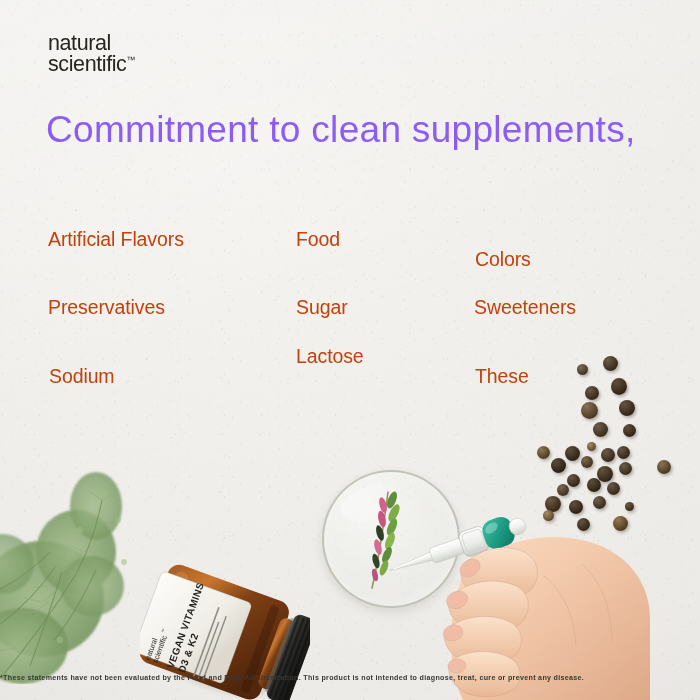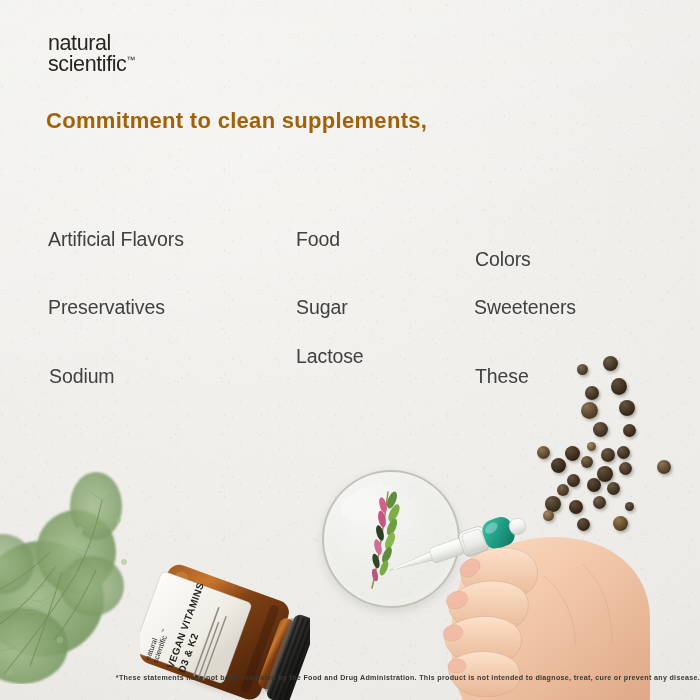--- a/index.html
+++ b/index.html
@@ -83,55 +83,55 @@
     vertical-align: super;
     letter-spacing: 0;
   }
 
   
   .headline {
     position: absolute;
     left: 46px;
     top: 106px;
     width: 620px;
-    font-size: 22px;
-    font-weight: 700;
+    font-size: 37px;
+    font-weight: 400;
     line-height: 1.32;
-    color: #a16207;
+    color: #8b5cf6;
     letter-spacing: .3px;
   }
   .headline .hl-line { display: block; white-space: nowrap; }
   .headline .hl-line + .hl-line { letter-spacing: 1.4px; }
 
   
   .freeof {
     position: absolute;
     left: 48px;
     top: 228px;
     width: 600px;
     display: grid;
     grid-template-columns: 248px 178px auto;
     row-gap: 26px;
-    color: #404040;
+    color: #c2410c;
     font-size: 19.5px;
     font-weight: 400;
     line-height: 1.15;
     letter-spacing: -.1px;
   }
   .freeof .cell { white-space: nowrap; }
   .freeof .cell.c3 { padding-left: 1px; margin-top: 20px; }
   .freeof .cell.empty { visibility: hidden; }
 
   
   .disclaimer {
     position: absolute;
     left: 0;
     right: 0;
     top: 674px;
-    text-align: right;
+    text-align: left;
     font-size: 7.1px;
     font-weight: 700;
     letter-spacing: .32px;
     color: #3a3832;
     white-space: nowrap;
     z-index: 60;
   }
 
   
   .photo { position: absolute; inset: 0; z-index: 20; pointer-events: none; }

